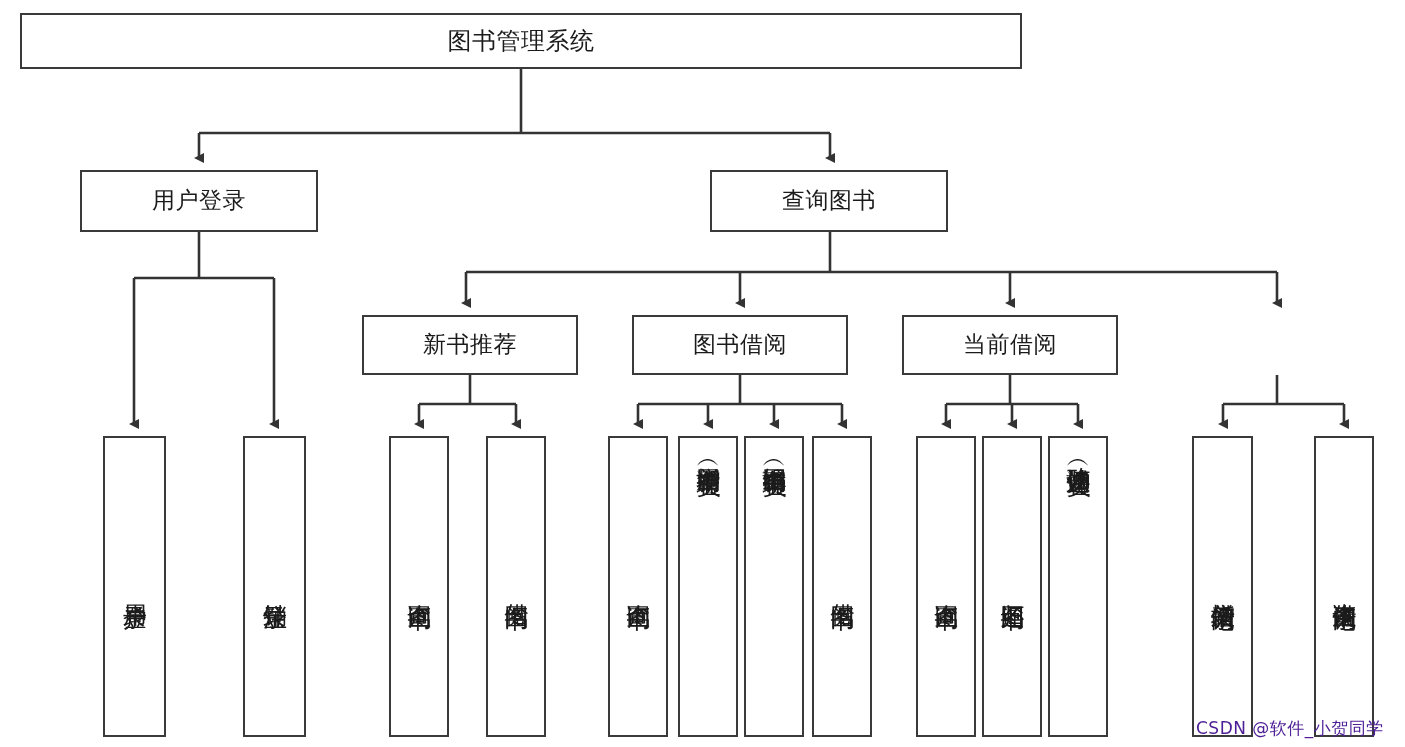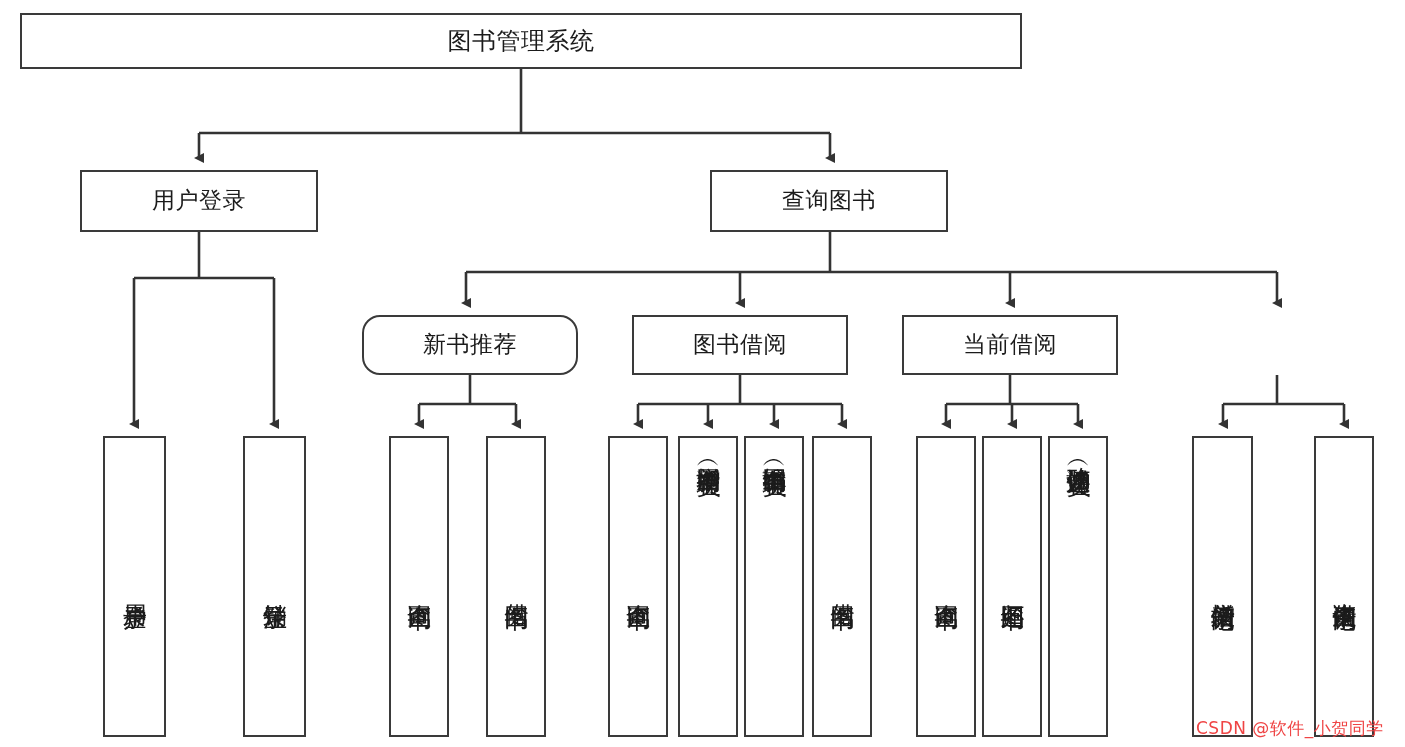--- a/index.html
+++ b/index.html
@@ -62,21 +62,21 @@
     letter-spacing: 1px;
     white-space: nowrap;
   }
   .node.vert.mid {
     align-items: center;
     padding-top: 0;
   }
   .watermark {
     position: absolute;
     font-size: 17px;
-    color: #ef4444;
+    color: #4c1d95;
     white-space: nowrap;
     letter-spacing: 0.5px;
   }
 </style>
 </head>
 <body>
 
 <div id="canvas">
 
   <svg class="links" viewBox="0 0 1405 747" xmlns="http://www.w3.org/2000/svg">
@@ -133,21 +133,21 @@
     <span class="label">图书管理系统</span>
   </div>
 
   <div class="node horiz" style="left:80px; top:170px; width:238px; height:62px;">
     <span class="label">用户登录</span>
   </div>
   <div class="node horiz" style="left:710px; top:170px; width:238px; height:62px;">
     <span class="label">查询图书</span>
   </div>
 
-  <div class="node horiz" style="left:362px; top:315px; width:216px; height:60px;border-radius:18px;">
+  <div class="node horiz" style="left:362px; top:315px; width:216px; height:60px;">
     <span class="label">新书推荐</span>
   </div>
   <div class="node horiz" style="left:632px; top:315px; width:216px; height:60px;">
     <span class="label">图书借阅</span>
   </div>
   <div class="node horiz" style="left:902px; top:315px; width:216px; height:60px;">
     <span class="label">当前借阅</span>
   </div>
 
   <div class="node vert mid" style="left:103px; top:436px; width:63px; height:301px;">

